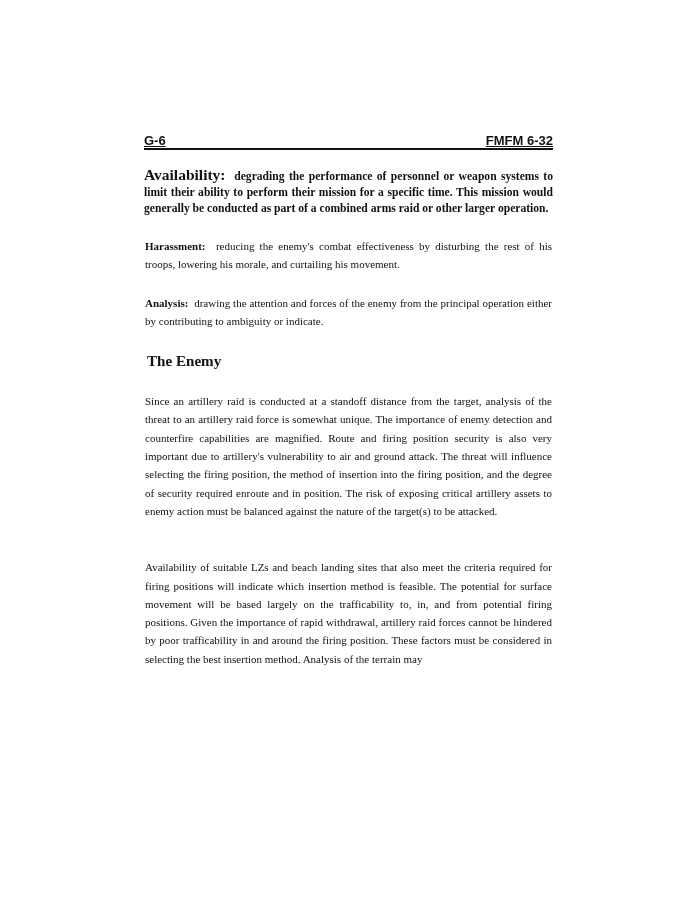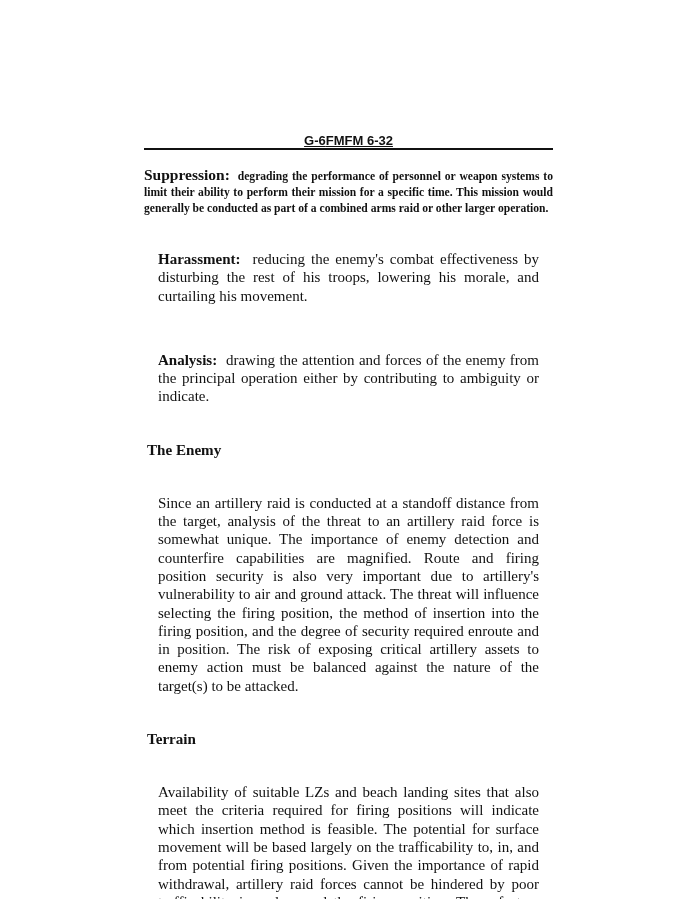--- a/index.html
+++ b/index.html
@@ -1,52 +1,52 @@
 <!DOCTYPE html>
 <html><head>
   <meta charset="utf-8">
   <style>
     html, body { margin: 0; padding: 0; background: #ffffff; }
     body { width: 695px; height: 899px; position: relative; overflow: hidden; }
     .page { position: absolute; left: 144px; top: 134px; width: 409px; color: #111; }
     .header {
-      display: flex; justify-content: center; align-items: flex-end;
+      display: flex; justify-content: space-between; align-items: flex-end;
       font-family: "Liberation Sans", sans-serif; font-weight: bold; font-size: 13px;
       border-bottom: 2px solid #111; padding-bottom: 0px; line-height: 14px;
       height: 14px;
     }
     .header span { text-decoration: underline; text-underline-offset: 1px; }
     .small-bold {
       font-family: "Liberation Serif", serif; font-weight: bold; font-size: 11.6px;
       line-height: 16px; text-align: justify; margin-top: 17px;
     }
     .small-bold .term { font-size: 15.5px; }
     p.body {
-      font-family: "Liberation Serif", serif; font-size: 15px; line-height: 18.3px;
-      text-align: justify; margin: 14px;
+      font-family: "Liberation Serif", serif; font-size: 11px; line-height: 18.3px;
+      text-align: justify; margin: 1px;
     }
     .term-bold { font-weight: bold; }
     h3 {
       font-family: "Liberation Serif", serif; font-weight: bold; font-size: 15.1px;
       margin: 3px; line-height: 18px;
     }
     .gap-lg { height: 19px; }
     .gap-md { height: 18px; }
   </style>
 </head>
 <body>
 
 <div class="page">
   <div class="header">
     <span>G-6</span>
     <span>FMFM 6-32</span>
   </div>
 
   <div class="small-bold">
-    <span class="term">Suppression:</span>&nbsp;
+    <span class="term">Availability:</span>&nbsp;
     <span>degrading the performance of personnel or weapon systems to limit their ability to perform their mission for a specific time.  This mission would generally be conducted as part of a combined arms raid or other larger operation.</span>
   </div>
 
   <div class="gap-lg"></div>
 
   <p class="body">
     <span class="term-bold">Harassment:</span>&nbsp;
     <span>reducing the enemy's combat effectiveness by disturbing the rest of his troops, lowering his morale, and curtailing his movement.</span>
   </p>
 
@@ -58,16 +58,15 @@
   </p>
 
   <div class="gap-md"></div>
 
   <h3>The Enemy</h3>
   <div class="gap-md"></div>
   <p class="body">Since an artillery raid is conducted at a standoff distance from the target, analysis of the threat to an artillery raid force is somewhat unique.  The importance of enemy detection and counterfire capabilities are magnified.  Route and firing position security is also very important due to artillery's vulnerability to air and ground attack.  The threat will influence selecting the firing position, the method of insertion into the firing position, and the degree of security required enroute and in position.  The risk of exposing critical artillery assets to enemy action must be balanced against the nature of the target(s) to be attacked.</p>
 
   <div class="gap-md"></div>
 
-  <h3>Terrain</h3>
   <div class="gap-md"></div>
   <p class="body">Availability of suitable LZs and beach landing sites that also meet the criteria required for firing positions will indicate which insertion method is feasible.  The potential for surface movement will be based largely on the trafficability to, in, and from potential firing positions.  Given the importance of rapid withdrawal, artillery raid forces cannot be hindered by poor trafficability in and around the firing position.  These factors must be considered in selecting the best insertion method.  Analysis of the terrain may</p>
 </div>
 
 </body></html>

